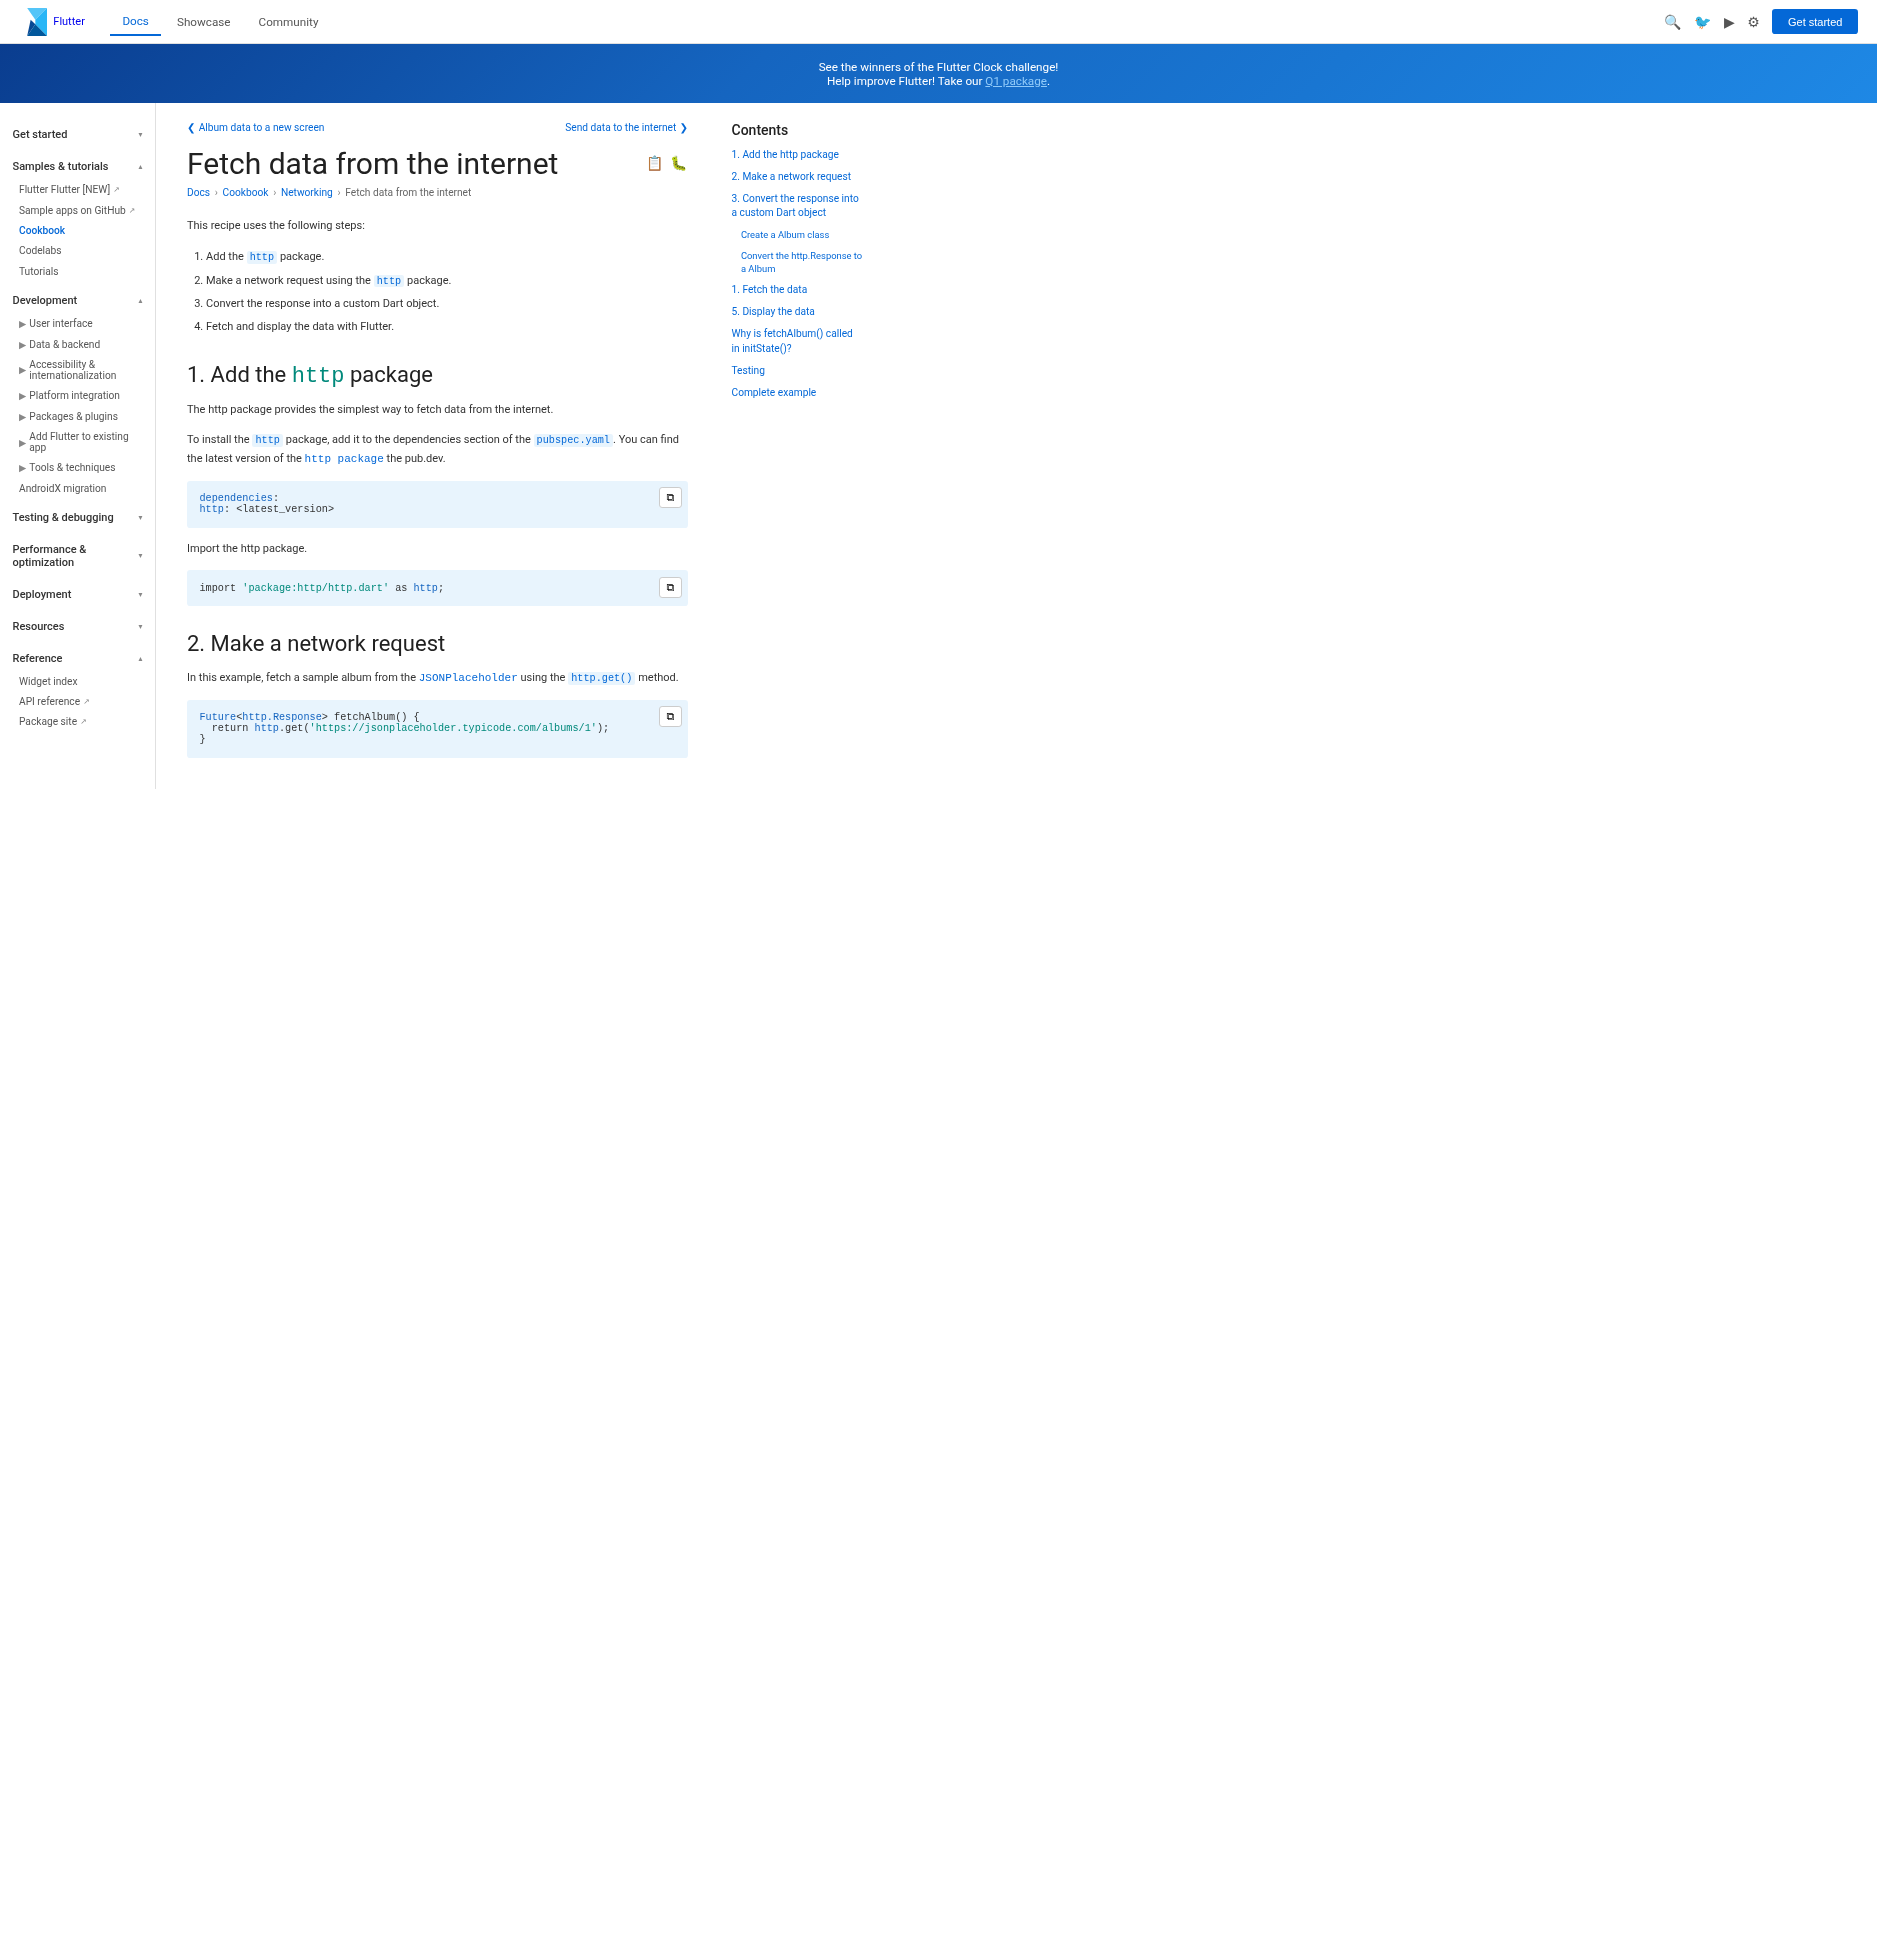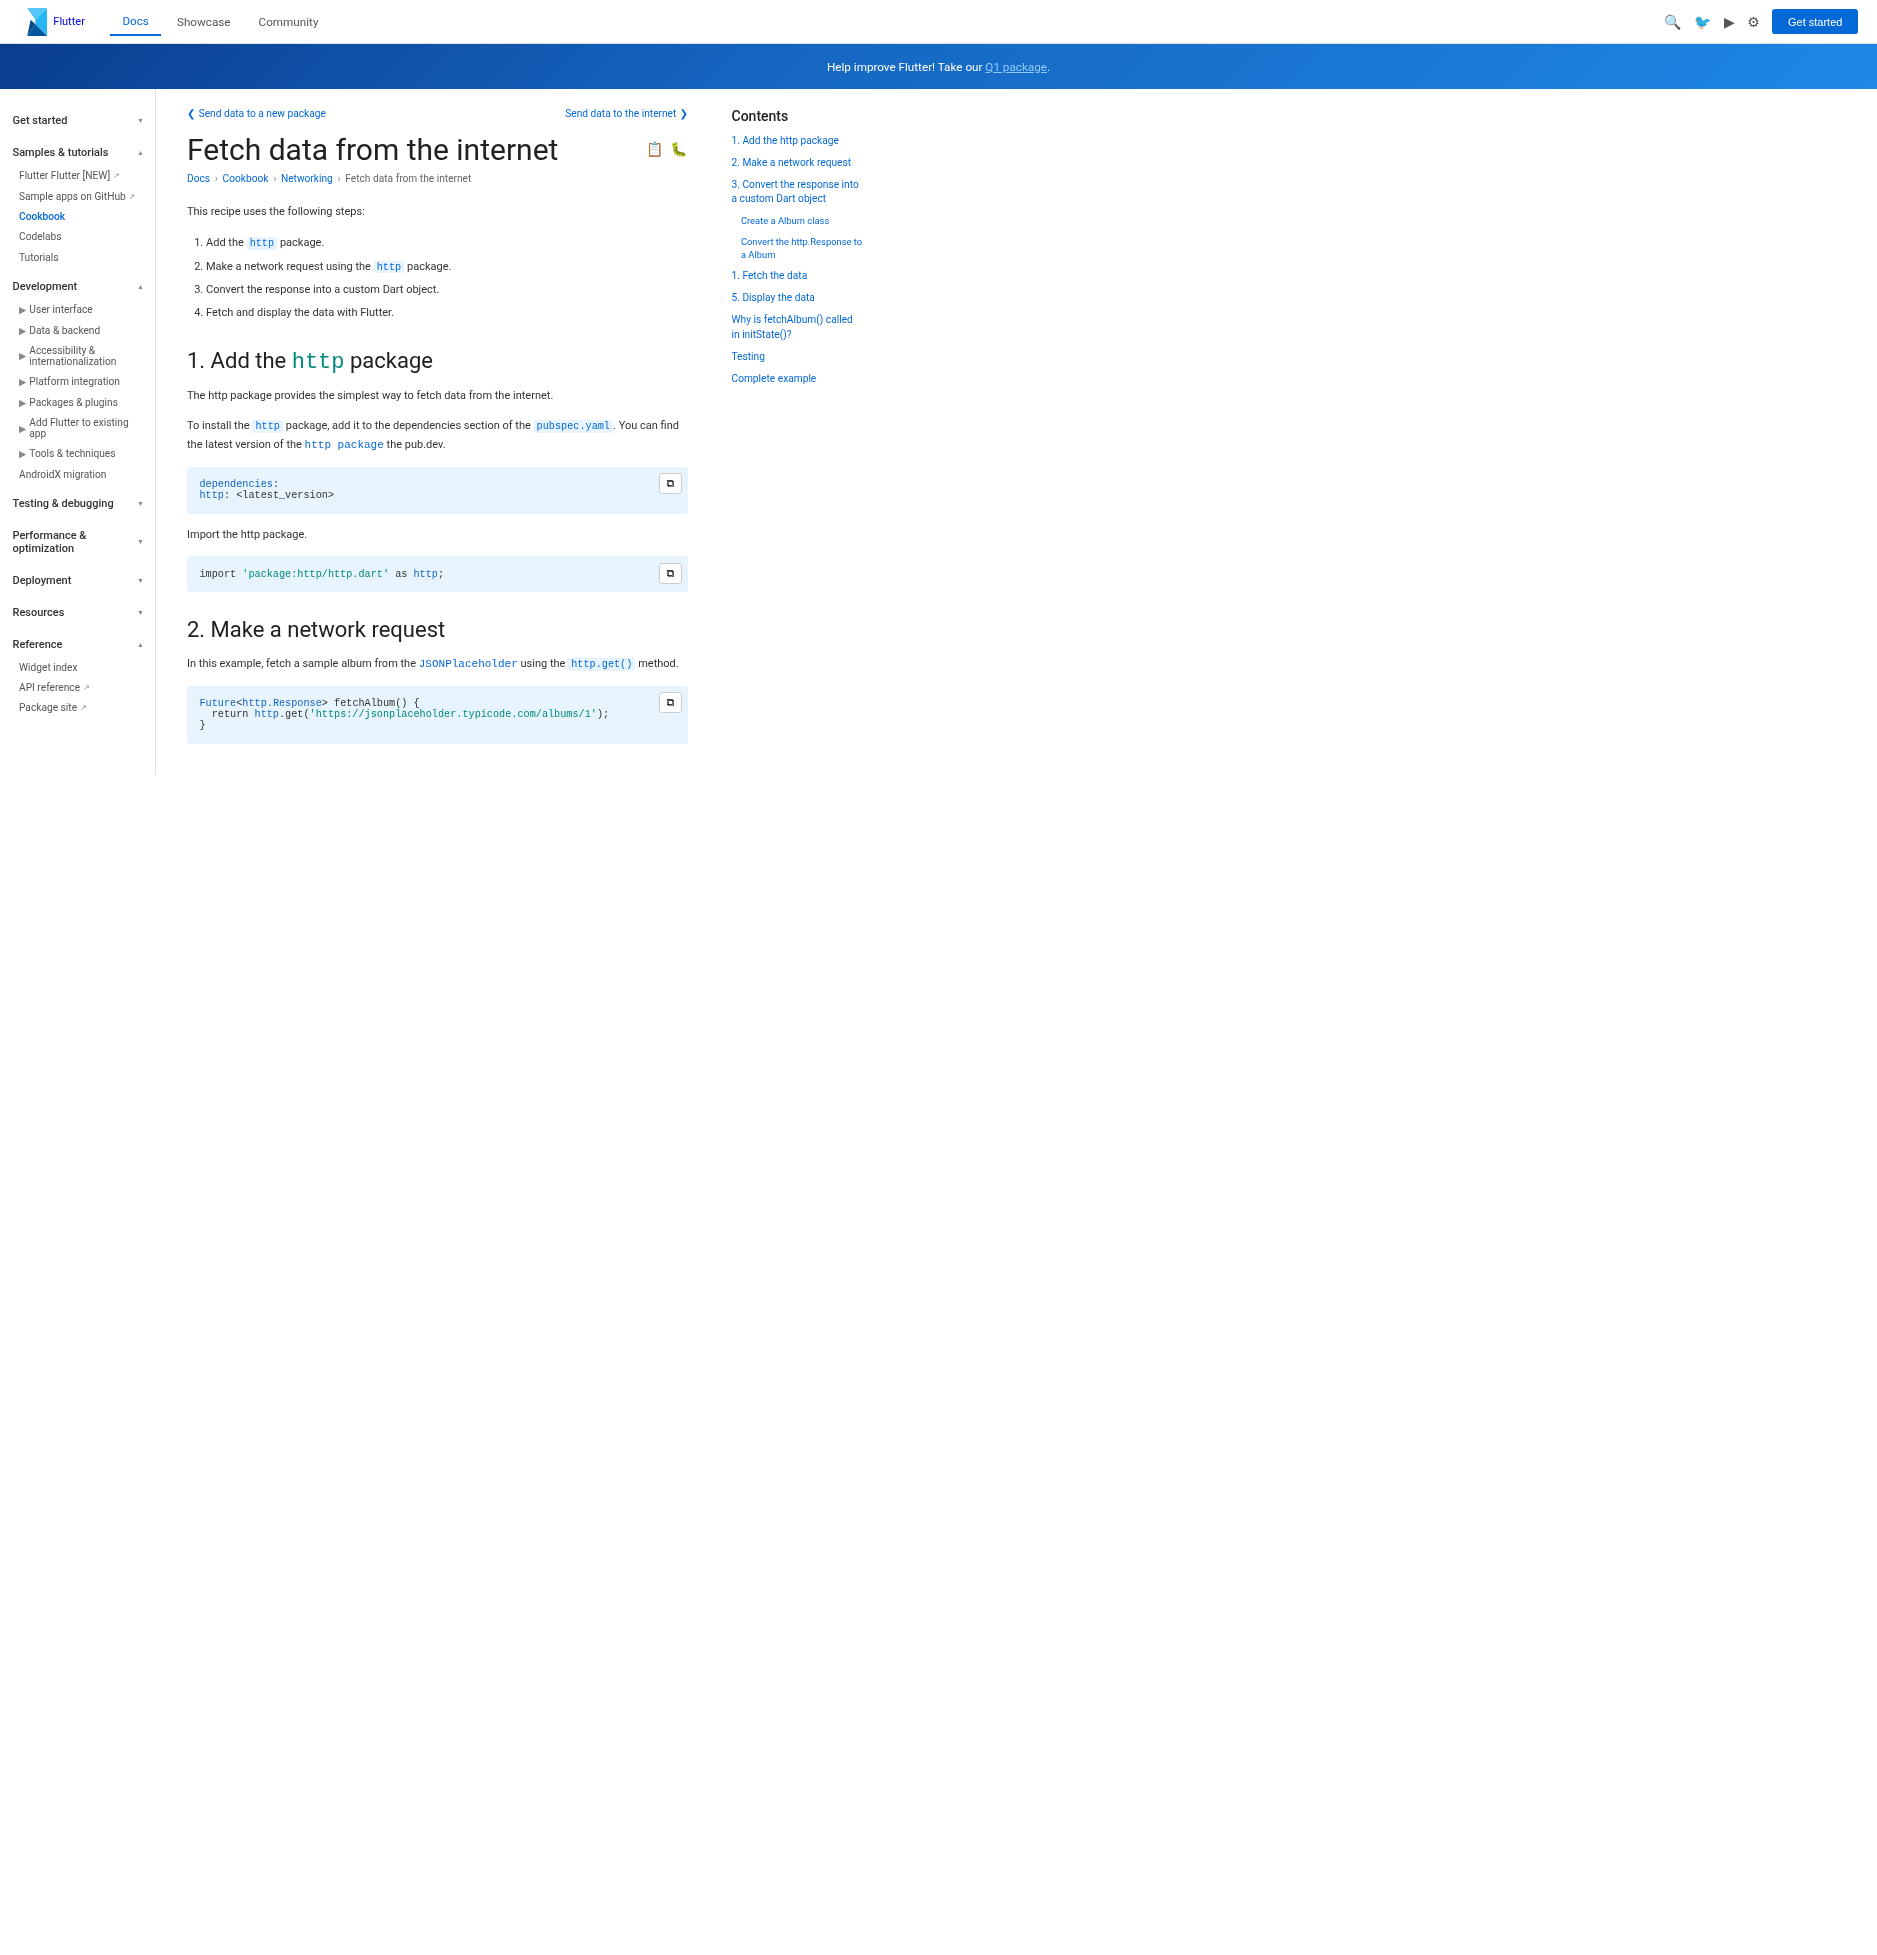--- a/index.html
+++ b/index.html
@@ -308,20 +308,21 @@
   <div class="header-actions">
     <button class="icon-btn">🔍</button>
     <button class="icon-btn">🐦</button>
     <button class="icon-btn">▶</button>
     <button class="icon-btn">⚙</button>
     <button class="get-started-btn">Get started</button>
   </div>
 </header>
 
 <div class="banner banner-bg">
+  <div>See the winners of the Flutter Clock challenge!</div>
   <div>
     <span>Help improve Flutter! Take our </span><a class="banner-link">Q1 package</a><span>.</span>
   </div>
 </div>
 
 <div class="page-layout">
 
   <aside class="sidebar">
 
     <div class="sidebar-section">
@@ -429,21 +430,21 @@
       </div>
     </div>
 
   </aside>
 
   <main class="main-content">
 
     <div class="page-nav">
       <a class="page-nav-link">
         <span>❮</span>
-        <span>Send data to a new package</span>
+        <span>Album data to a new screen</span>
       </a>
       <a class="page-nav-link">
         <span>Send data to the internet</span>
         <span>❯</span>
       </a>
     </div>
 
     <div class="page-title-row">
       <h1 class="page-title">Fetch data from the internet</h1>
       <div class="page-title-icons">

